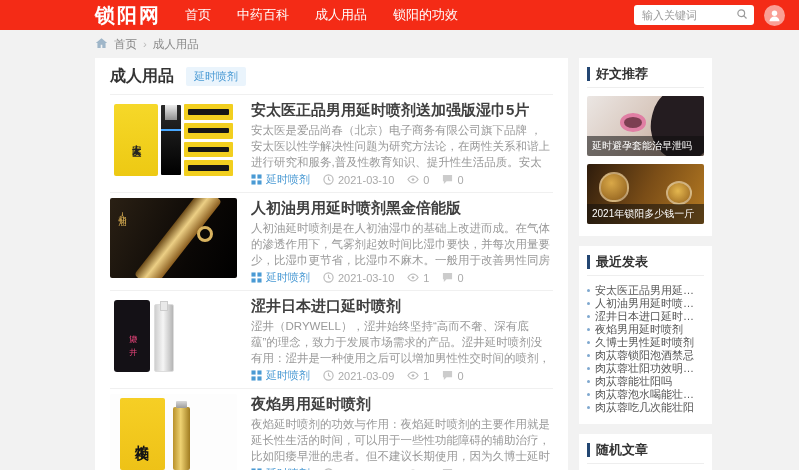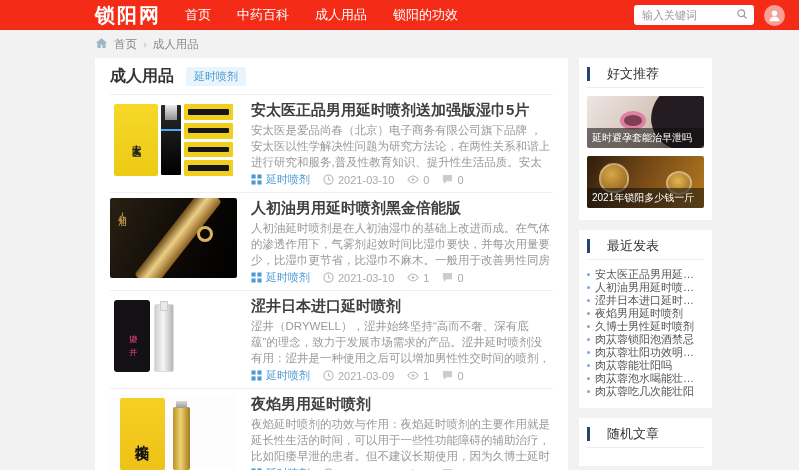--- a/index.html
+++ b/index.html
@@ -64,22 +64,22 @@
   .t3-card .pk{color:#e8447a;font-weight:bold;}
   .t4{background:#fdfdfd;display:flex;gap:8px;padding:4px 10px;}
   .t4-box{width:42%;background:linear-gradient(#f6cf25,#eec217);display:flex;align-items:center;justify-content:center;border-radius:2px;}
   .t4-box span{writing-mode:vertical-rl;font-size:14px;font-weight:bold;color:#151515;}
   .t4-bottle{width:17px;margin-top:9px;background:linear-gradient(90deg,#b9912a,#eed272 45%,#a07c20);border-radius:2px;position:relative;}
   .t4-bottle::before{content:"";position:absolute;top:-6px;left:3px;right:3px;height:7px;background:linear-gradient(#d8d8d8,#9c9c9c);border-radius:1px;}
   
   .sidebar{width:133px;flex:none;}
   .side-card{background:#fff;padding:9px 8px 10px;margin-bottom:10px;}
   .side-head{display:flex;align-items:center;border-bottom:1px solid #eee;padding-bottom:6px;margin-bottom:8px;}
-  .side-head b{font-size:13px;color:#333;border-left:3px solid var(--navy);padding-left:17px;font-weight:normal;line-height:14px;}
-  .promo{position:relative;height:52px;border-radius:2px;overflow:hidden;margin-bottom:8px;cursor:pointer;}
+  .side-head b{font-size:13px;color:#333;border-left:3px solid var(--navy);padding-left:6px;font-weight:bold;line-height:14px;}
+  .promo{position:relative;height:60px;border-radius:2px;overflow:hidden;margin-bottom:8px;cursor:pointer;}
   .promo:last-child{margin-bottom:2px;}
   .promo-cap{position:absolute;bottom:0;left:0;right:0;background:rgba(15,15,15,.55);color:#fff;font-size:10px;padding:3px 5px;white-space:nowrap;overflow:hidden;}
   .s1{background:linear-gradient(130deg,#ebe6e3 0%,#d9c9bf 45%,#b39382 100%);}
   .s1-hair{position:absolute;right:-10px;top:-8px;width:54%;height:120%;background:#241c20;border-radius:45% 30% 40% 50%;transform:rotate(14deg);}
   .s1-ring{position:absolute;left:28%;top:28%;width:26px;height:19px;border:4px solid #e07fa4;border-radius:50%;background:#7d3f52;}
   .s2{background:linear-gradient(115deg,#2e1c0c,#7a4d17 50%,#b57a22);}
   .s2-jar1{position:absolute;left:10%;top:14%;width:30px;height:30px;border-radius:50% 50% 46% 46%;background:radial-gradient(circle at 40% 35%,#d9a848,#8a5a1a);border:2px solid rgba(255,255,255,.35);}
   .s2-jar2{position:absolute;right:10%;top:28%;width:26px;height:24px;border-radius:50%;background:radial-gradient(circle at 45% 40%,#e4b74f,#96621c);border:2px solid rgba(255,255,255,.4);}
   .side-list{list-style:none;margin:0;padding:0;}
   .side-list li{display:flex;align-items:center;gap:5px;height:12px;margin-bottom:1px;cursor:pointer;}

